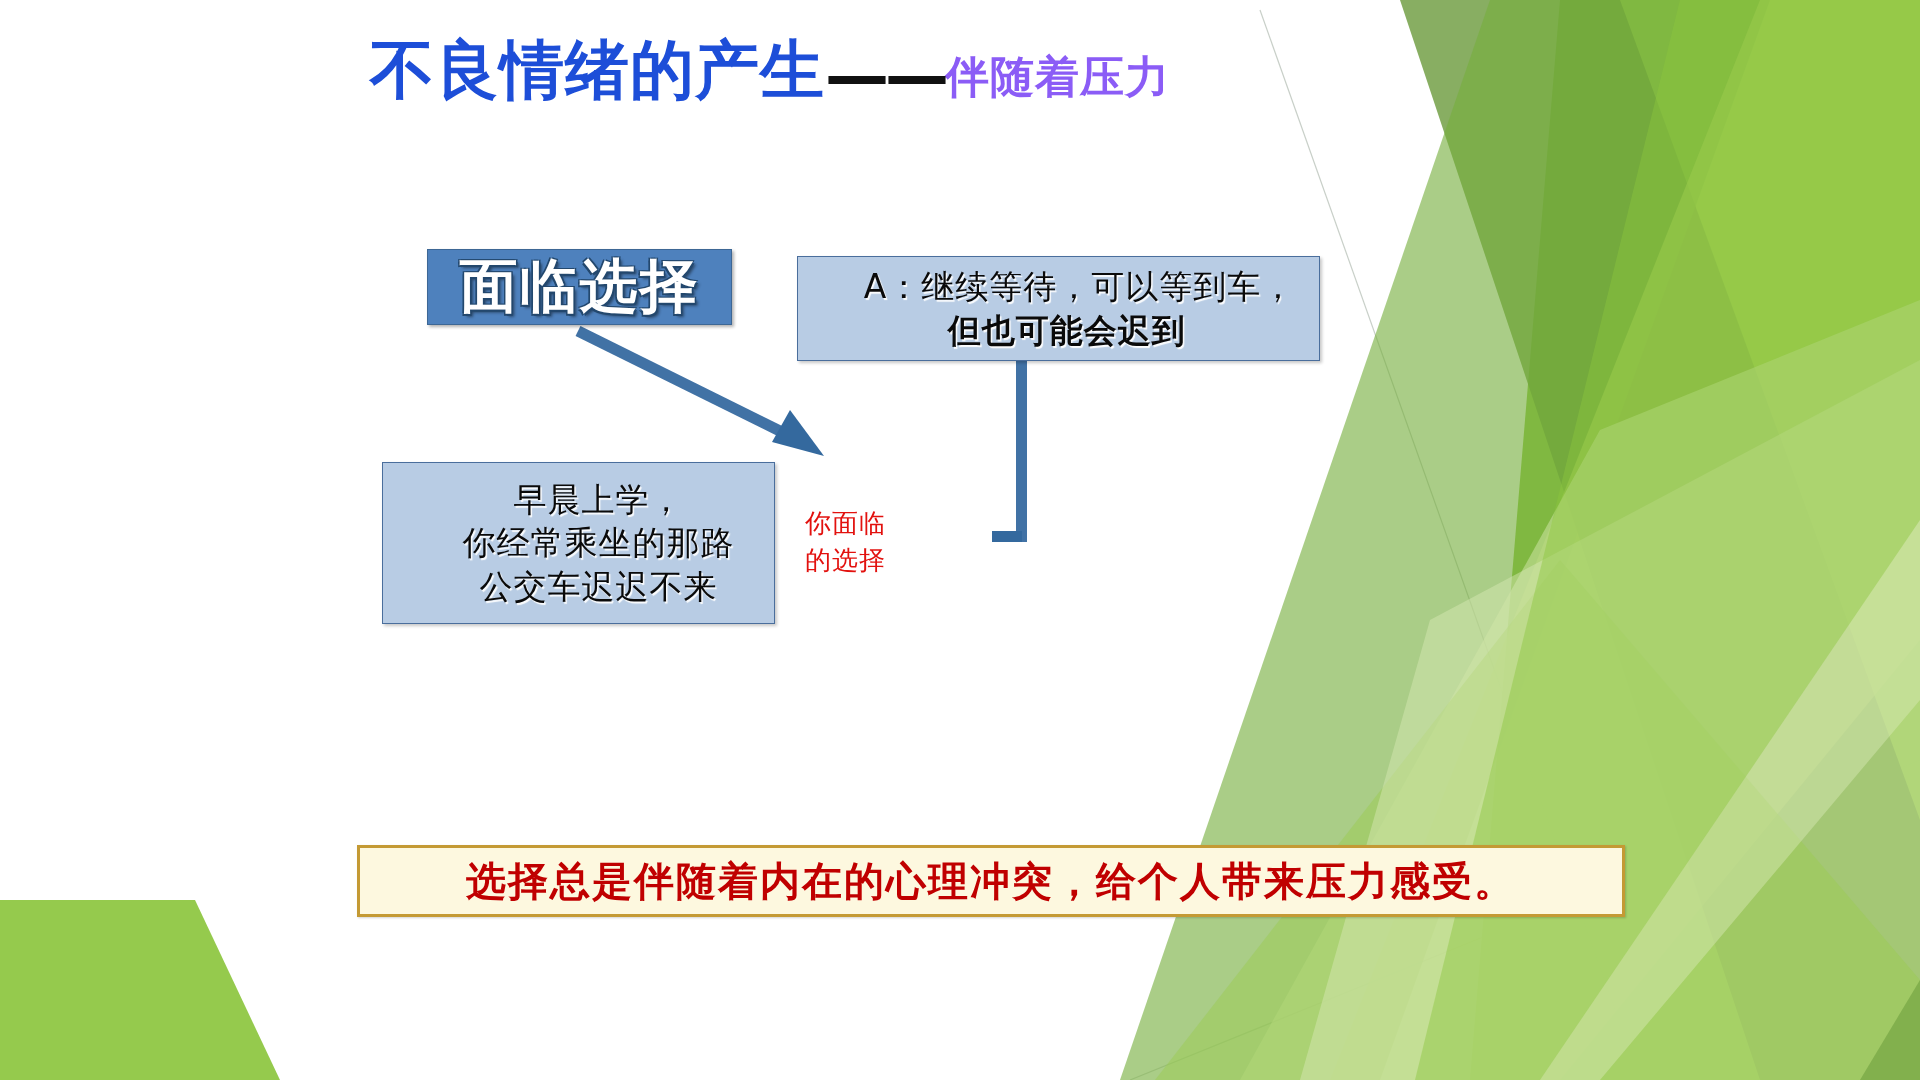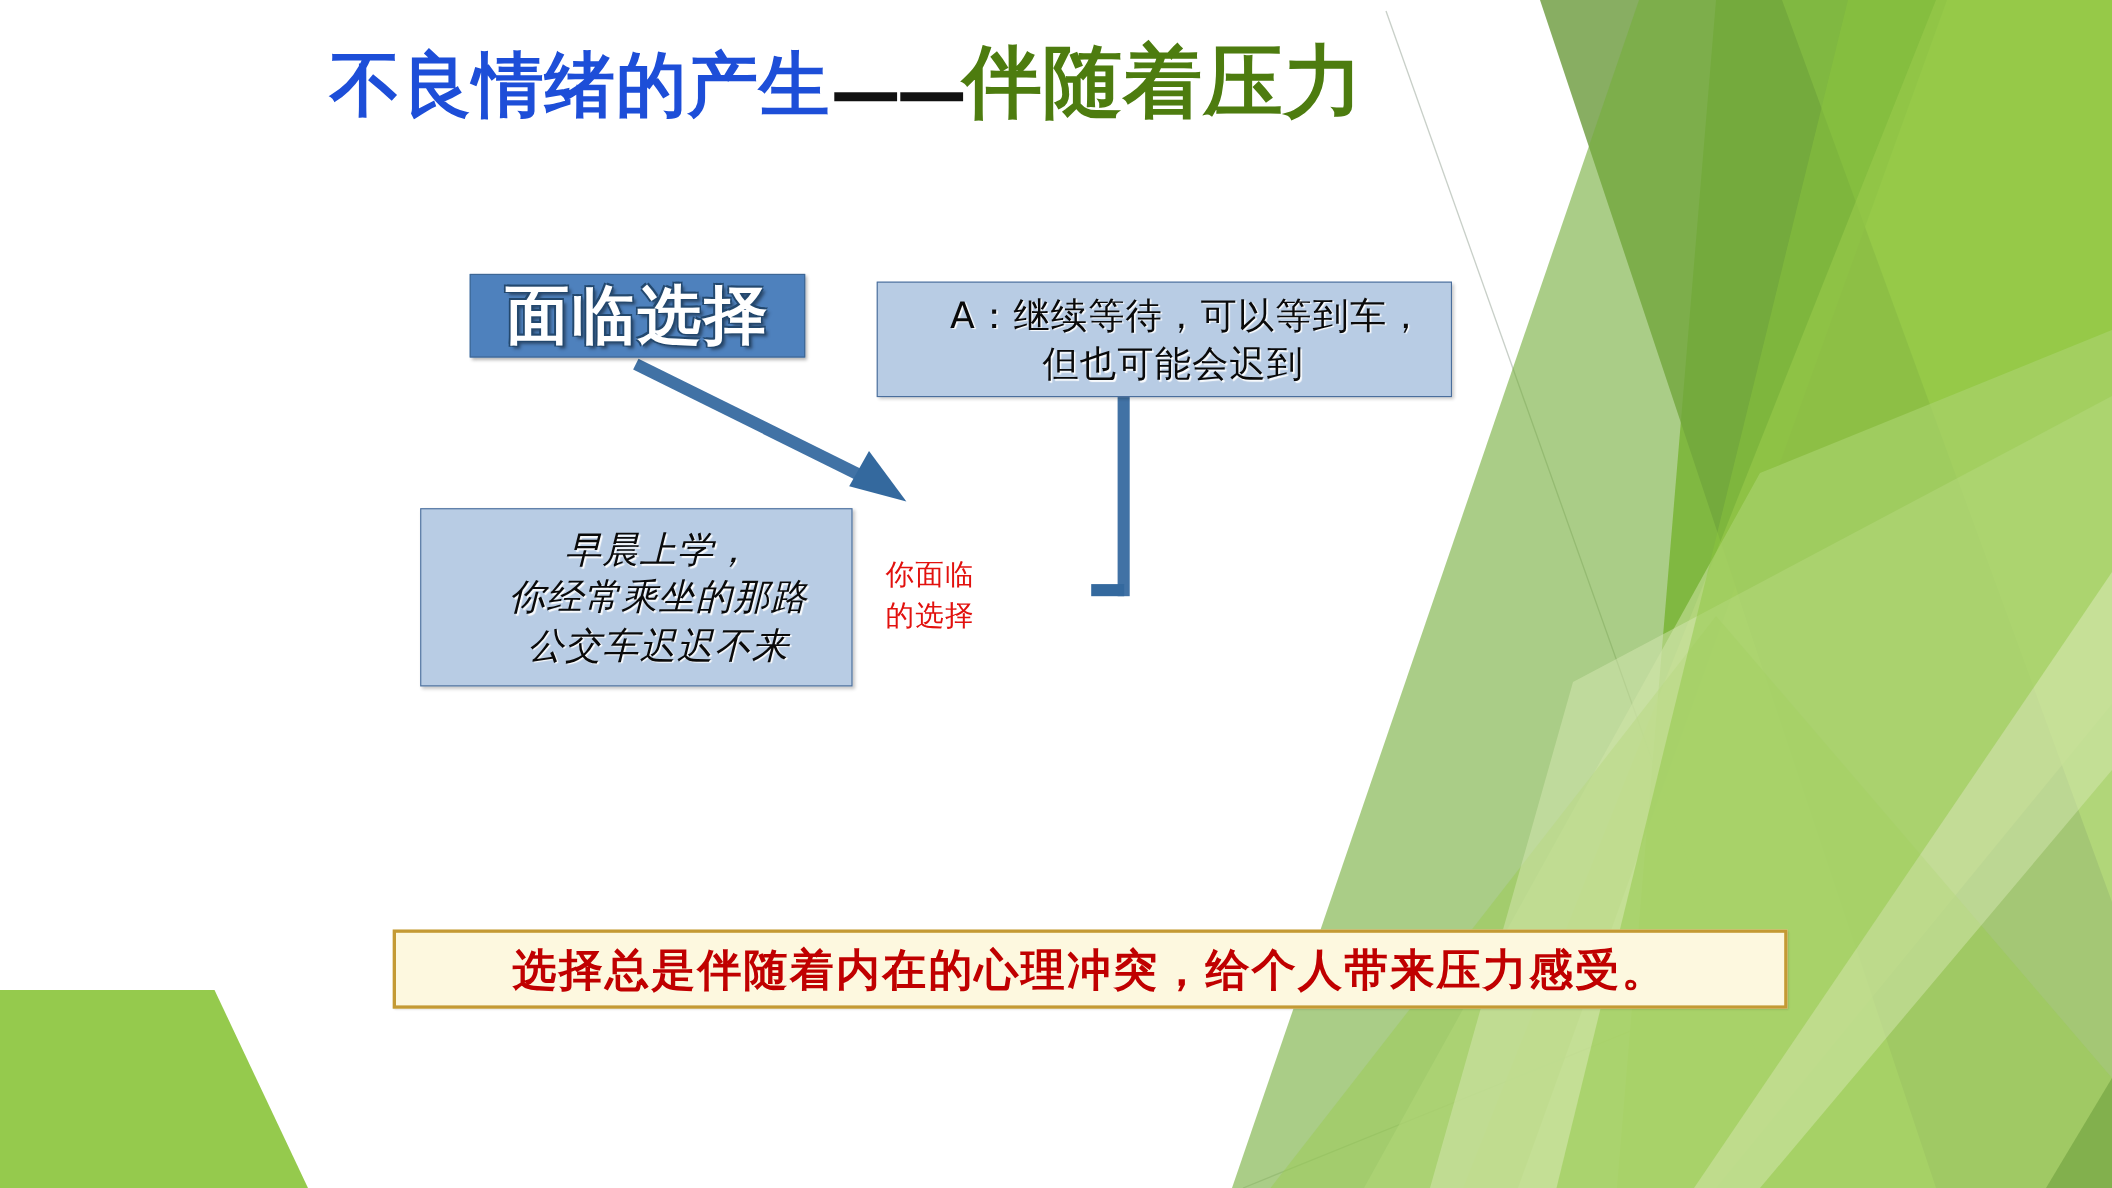--- a/index.html
+++ b/index.html
@@ -44,23 +44,23 @@
   }
   .title-dash {
     font-size: 64px;
     font-weight: bold;
     color: #111111;
     letter-spacing: -4px;
     position: relative;
     top: 6px;
   }
   .title-red {
-    font-size: 72px;
+    font-size: 44px;
     font-weight: bold;
-    color: #4d7c0f;
+    color: #8b5cf6;
     letter-spacing: 1px;
   }
 
   
   .box {
     position: absolute;
     box-sizing: border-box;
     display: flex;
     align-items: center;
     justify-content: center;
@@ -101,23 +101,23 @@
     font-size: 33px;
     color: #0a0a0a;
     line-height: 1.32;
     letter-spacing: 1px;
     text-shadow: 1.5px 1.5px 1px rgba(255,255,255,0.95);
     padding: 0 8px;
   }
 
   #box-a     { left: 797px;  top: 256px; width: 523px; height: 105px; }
   #box-a .bt { text-align: left; padding-left: 10px; }
-  #box-a .bt .ln2 { display: block; padding-left: 84px; }
-
-  #box-situation { left: 382px; top: 462px; width: 393px; height: 162px; font-style: italic; }
+  #box-a .bt .ln2 { display: block; padding-left: 84px; font-weight: bold; }
+
+  #box-situation { left: 382px; top: 462px; width: 393px; height: 162px; }
   #box-situation .bt { text-align: center; }
 
   #box-b     { left: 1057px; top: 655px; width: 515px; height: 102px; }
   #box-b .bt { text-align: left; padding-left: 10px; }
   #box-b .bt .ln2 { display: block; padding-left: 62px; }
 
   
   #note-choice {
     position: absolute;
     left: 805px;

